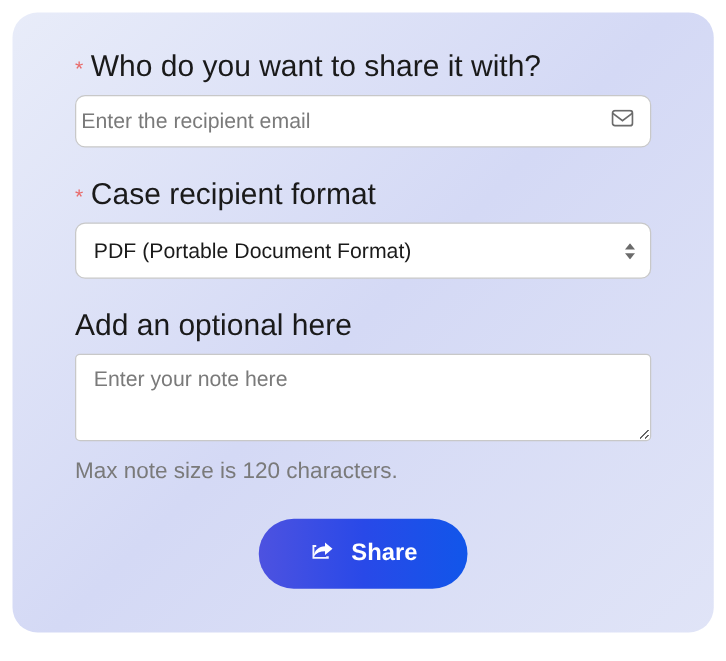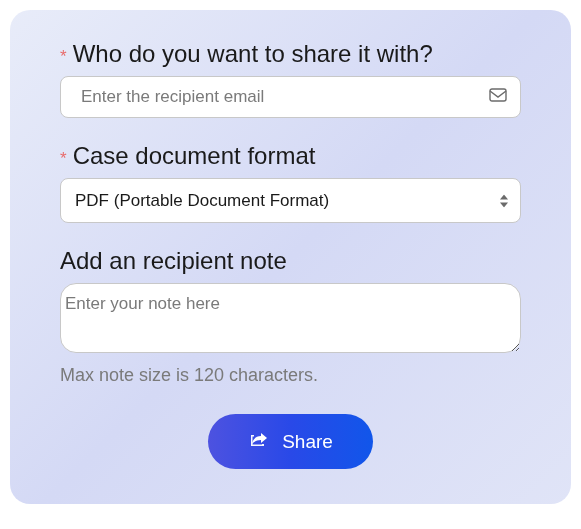--- a/index.html
+++ b/index.html
@@ -36,21 +36,21 @@
       color: #1a1a1a;
       font-size: 24px;
       font-weight: 400;
     }
     .input-wrapper {
       position: relative;
       width: 100%;
     }
     .text-input {
       width: 100%;
-      padding: 10px 44px 10px 20px;
+      padding: 10px 44px 10px 4px;
       font-size: 17px;
       border: 1px solid #c8c8c8;
       border-radius: 8px;
       background: #ffffff;
       color: #333;
       font-family: inherit;
     }
     .text-input::placeholder {
       color: #7a7a7a;
     }
@@ -85,24 +85,24 @@
       top: 50%;
       transform: translateY(-50%);
       pointer-events: none;
       display: flex;
       flex-direction: column;
       gap: 1px;
       color: #6b6b6b;
     }
     .textarea-input {
       width: 100%;
-      padding: 10px 4px;
+      padding: 10px 14px;
       font-size: 17px;
       border: 1px solid #c8c8c8;
-      border-radius: 16px;
+      border-radius: 4px;
       background: #ffffff;
       color: #333;
       font-family: inherit;
       resize: both;
       min-height: 70px;
     }
     .textarea-input::placeholder {
       color: #7a7a7a;
     }
     .helper-text {
@@ -118,21 +118,21 @@
       justify-content: center;
       margin-top: 28px;
     }
     .share-button {
       background: linear-gradient(90deg, #4d52e0 0%, #2949e8 50%, #1156ea 100%);
       color: #ffffff;
       border: none;
       border-radius: 32px;
       padding: 16px 40px;
       font-size: 19px;
-      font-weight: 400;
+      font-weight: 700;
       cursor: pointer;
       display: flex;
       align-items: center;
       gap: 14px;
       font-family: inherit;
       text-align: right;
     }
   </style>
 </head>
 <body>
@@ -151,40 +151,40 @@
           <rect x="1" y="1" width="16" height="12" rx="2"></rect>
           <path d="M1 3l8 6 8-6"></path>
         </svg>
       </span>
     </div>
   </div>
 
   <div class="form-group">
     <div class="label-row">
       <span class="required">*</span>
-      <span class="label">Case document format</span>
+      <span class="label">Case recipient format</span>
     </div>
     <div class="select-wrapper">
       <select class="select-input">
         <option>PDF (Portable Document Format)</option>
       </select>
       <span class="select-arrows">
         <svg width="10" height="6" viewBox="0 0 10 6" fill="currentColor">
             <path d="M5 0L9 5H1z"></path>
           </svg>
         <svg width="10" height="6" viewBox="0 0 10 6" fill="currentColor">
             <path d="M5 6L1 1h8z"></path>
           </svg>
       </span>
     </div>
   </div>
 
   <div class="form-group form-group-note">
     <div class="label-row">
-      <span class="label">Add an recipient note</span>
+      <span class="label">Add an optional here</span>
     </div>
     <textarea class="textarea-input" placeholder="Enter your note here" style=""></textarea>
     <div class="helper-text">Max note size is 120 characters.</div>
   </div>
 
   <div class="button-row">
     <button class="share-button">
       <span>
         <svg width="20" height="18" viewBox="0 0 20 18" fill="currentColor">
           <path d="M13 3l6 5-6 5v-3c-4 0-7 1.5-9 4 0.5-4.5 4-8 9-8V3z"></path>

